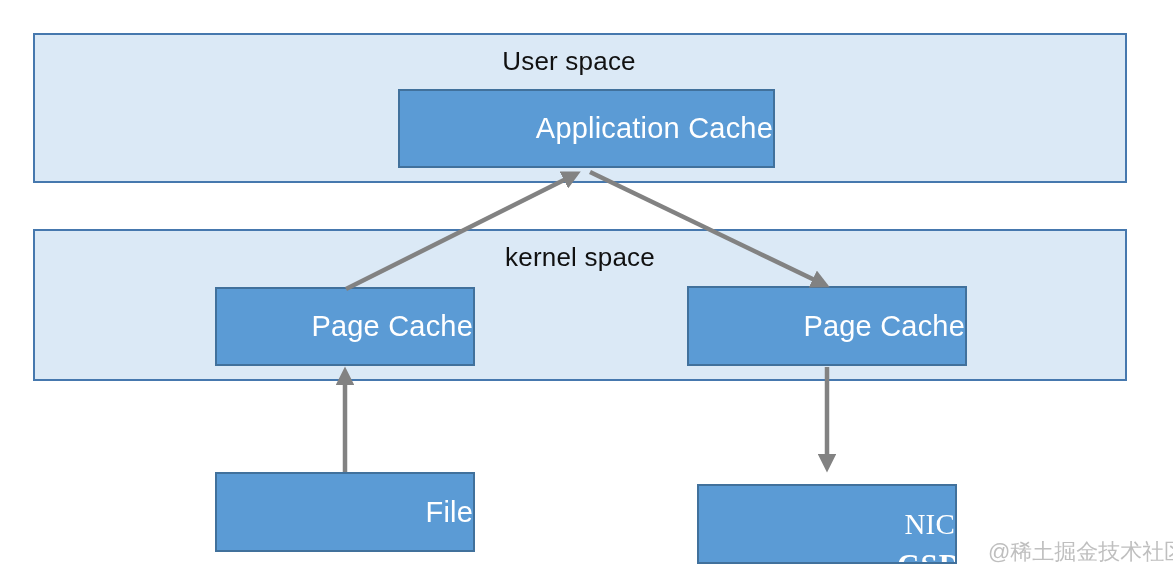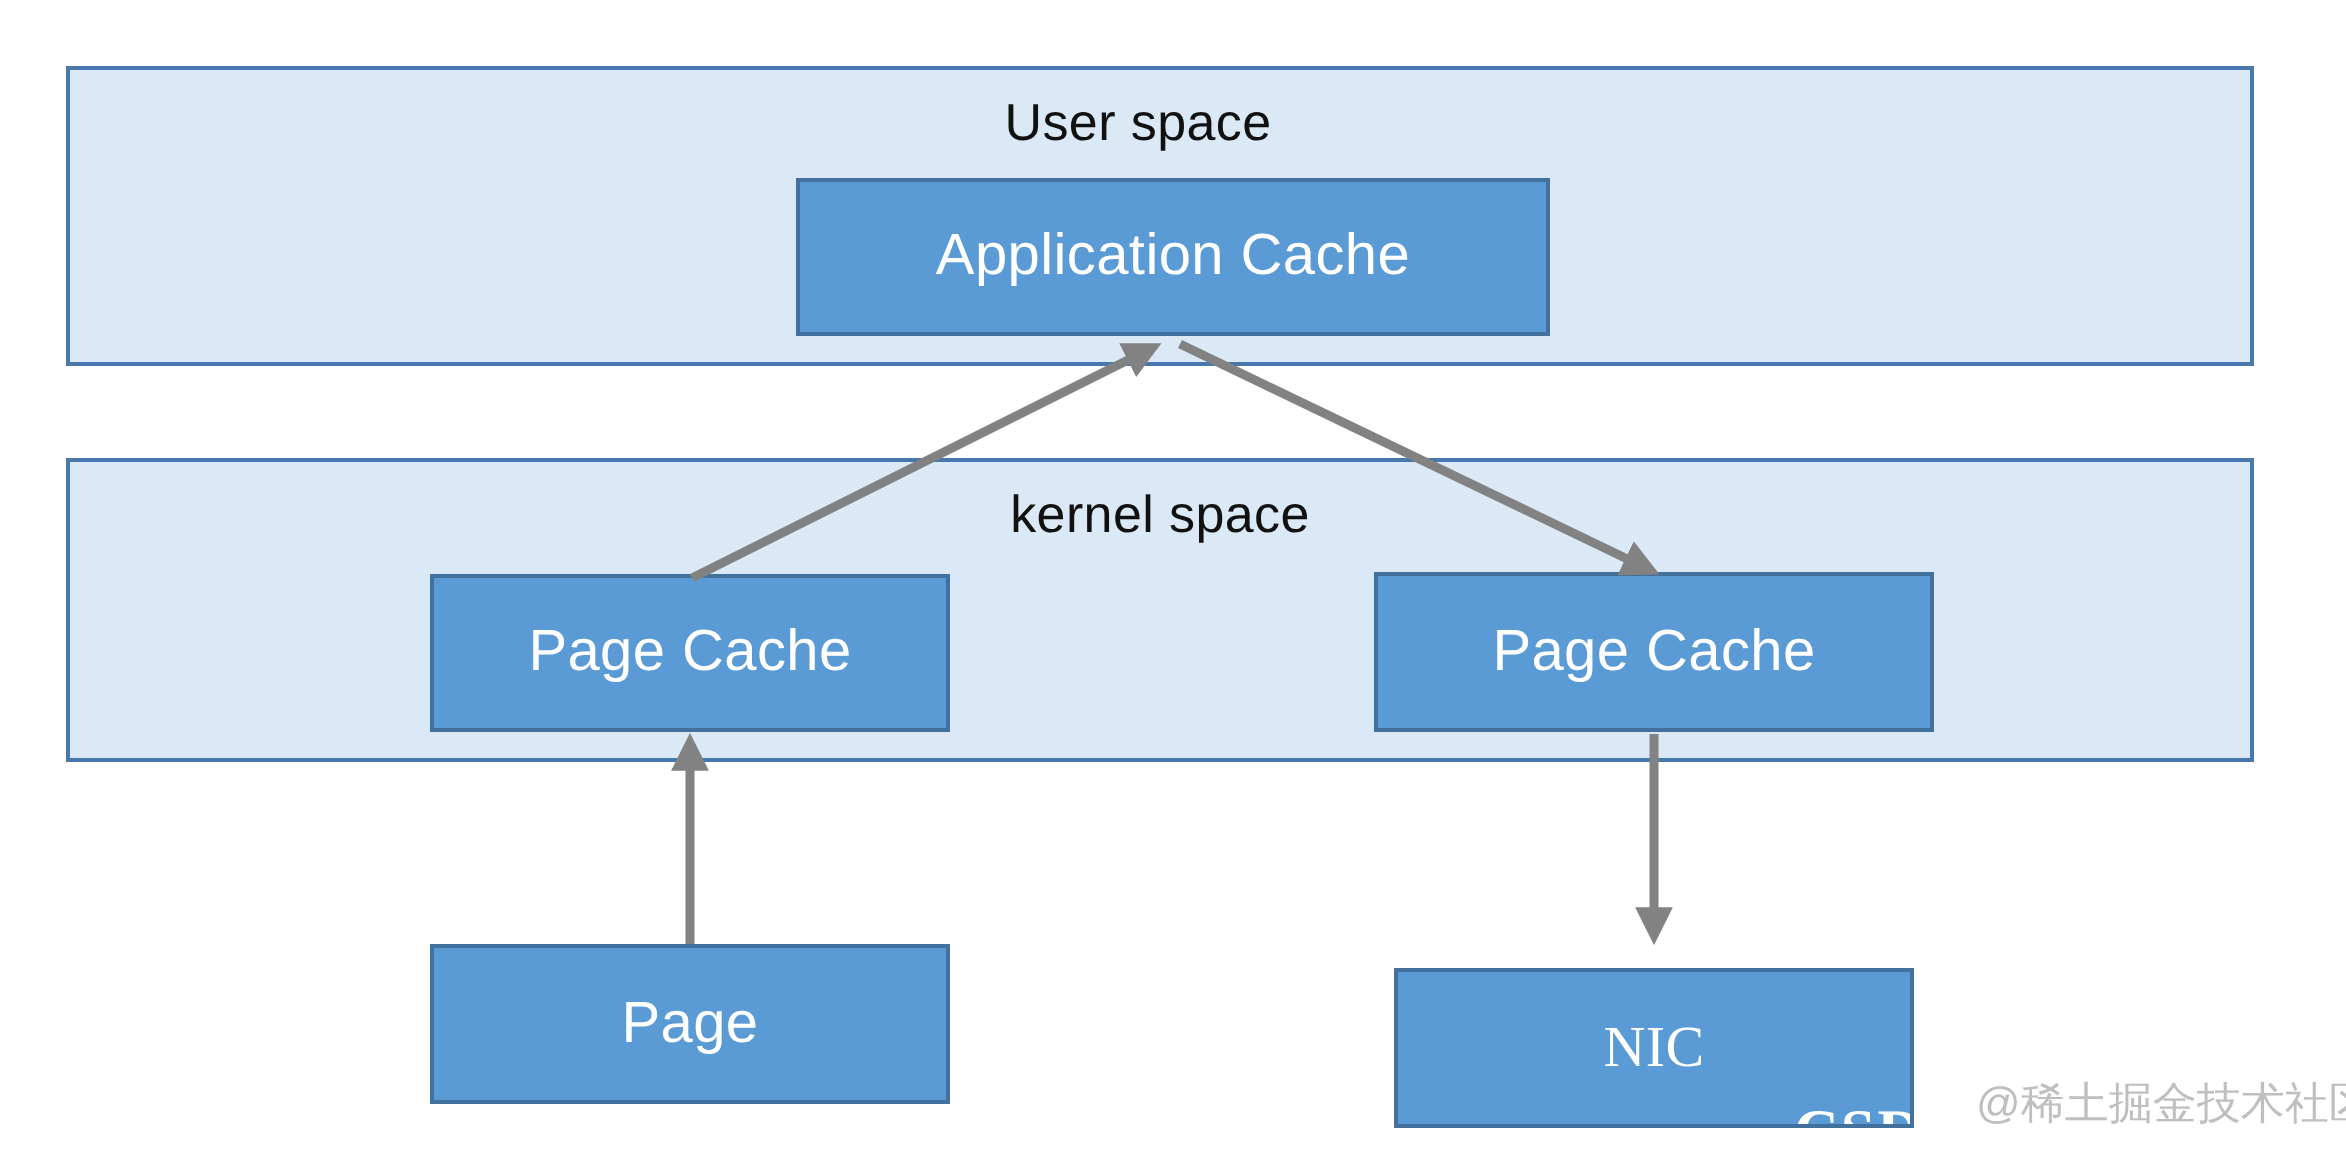--- a/index.html
+++ b/index.html
@@ -34,21 +34,21 @@
   }
   #user-band .band-label   { padding-right: 22px; }
   #kernel-band .band-label { }
   .node {
     position: absolute;
     background: #5b9bd5;
     border: 2px solid #41719c;
     box-sizing: border-box;
     display: flex;
     align-items: center;
-    justify-content: center;
+    justify-content: flex-end;
     color: #ffffff;
     font-size: 29px;
     letter-spacing: 0.2px;
   }
   #app-cache        { left: 398px; top: 89px;  width: 377px; height: 79px; }
   #page-cache-left  { left: 215px; top: 287px; width: 260px; height: 79px; }
   #page-cache-right { left: 687px; top: 286px; width: 280px; height: 80px; }
   #file-box         { left: 215px; top: 472px; width: 260px; height: 80px; }
   #nic-box          { left: 697px; top: 484px; width: 260px; height: 80px; overflow: hidden; font-family: Liberation Serif, serif; }
   #csdn-watermark {
@@ -97,21 +97,21 @@
 
   <div class="node" id="page-cache-left">
     <span>Page Cache</span>
   </div>
 
   <div class="node" id="page-cache-right">
     <span>Page Cache</span>
   </div>
 
   <div class="node" id="file-box">
-    <span>Page</span>
+    <span>File</span>
   </div>
 
   <div class="node" id="nic-box">
     <span>NIC</span>
     <span id="csdn-watermark">CSDN</span>
   </div>
 
   <svg id="arrows-svg" viewBox="0 0 1173 581" xmlns="http://www.w3.org/2000/svg">
     <defs>
       <marker id="arrowhead" viewBox="0 0 10 10" refX="6" refY="5" markerWidth="4.2" markerHeight="4.2" orient="auto-start-reverse">

